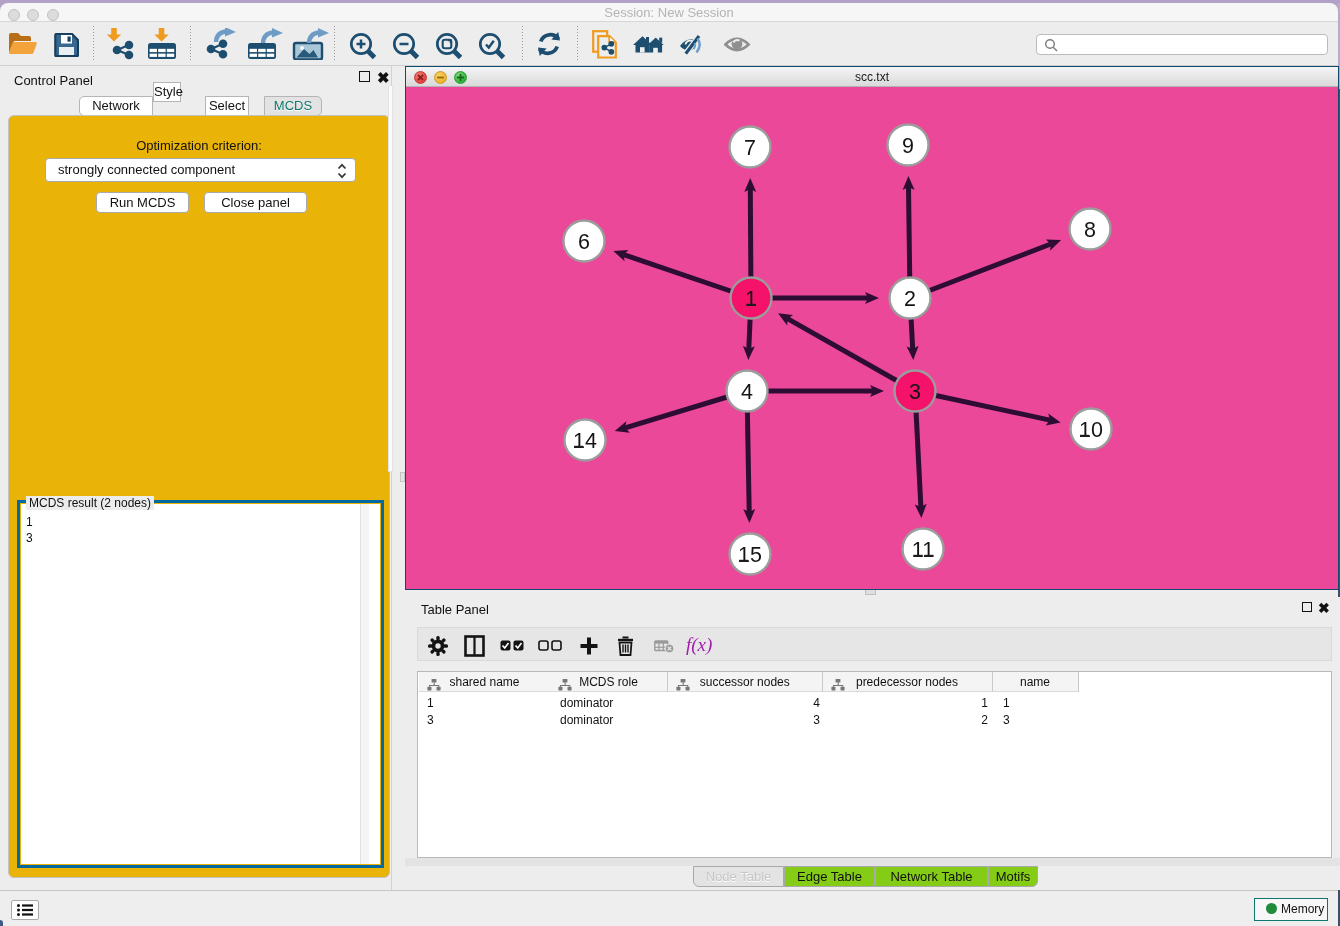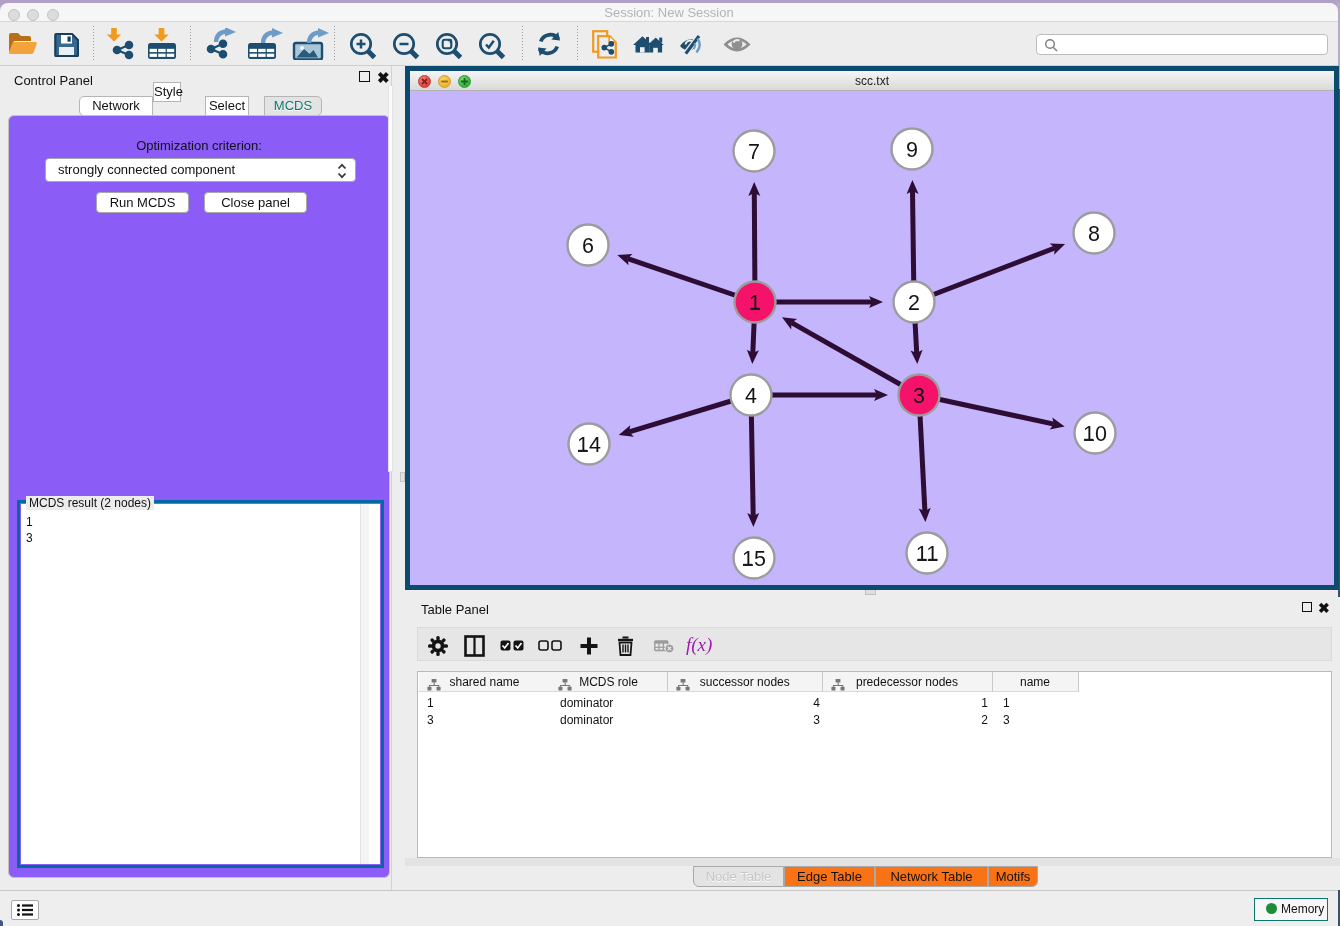--- a/index.html
+++ b/index.html
@@ -16,34 +16,34 @@
 
 #toolbar{top:22px;left:0;right:2px;height:44px;background:#ededed;border-bottom:1px solid #cfcfcf}
 .sep{position:absolute;top:4px;height:36px;width:1px;background-image:linear-gradient(#9a9a9a 33%,transparent 33%);background-size:1px 3px}
 #searchbox{position:absolute;left:1036px;top:12px;width:292px;height:21px;background:#fff;border:1px solid #bcbcbc;border-radius:4px}
 
 #cpanel{top:66px;left:0;width:392px;height:824px;background:#ededed;border-right:1px solid #d2d2d2}
 .ptitle{font-size:13px;color:#111}
 .wbtn{position:absolute;color:#111}
 .tabrow .tab{position:absolute;top:0;height:20px;background:#fff;border:1px solid #b5b5b5;font-size:13px;color:#111;text-align:center;line-height:18px}
 .tab.sel{background:#e3e3e3;color:#0f766e;text-shadow:0 1px 0 #fff}
-#cp-content{position:absolute;left:8px;top:49px;width:382px;height:763px;background:#8b5cf6;border:1px solid #c2c2c2;border-radius:6px}
+#cp-content{position:absolute;left:8px;top:49px;width:382px;height:763px;background:#eab308;border:1px solid #c2c2c2;border-radius:6px}
 .btn{position:absolute;background:#fff;border:1px solid #a9a9a9;border-radius:4px;font-size:13px;color:#111;text-align:center}
 
-#netwin{top:66px;left:405px;width:934px;height:524px;background:#c4b5fd;border:5px solid #0c4a6e}
+#netwin{top:66px;left:405px;width:934px;height:524px;background:#ec4899;border:1px solid #0c4a6e}
 #nw-title{position:absolute;top:0;left:0;right:0;height:20px;background:linear-gradient(#f5f5f5,#d9d9d9);border-bottom:1px solid #b3b3b3}
 #nw-title .t{text-align:center;font-size:12px;color:#1a1a1a;line-height:20px}
 .tl2{position:absolute;top:3.5px;width:13px;height:13px;border-radius:50%}
 
 #tpanel{top:597px;left:405px;width:935px;height:293px;background:#ededed}
 #tp-toolbar{position:absolute;left:12px;top:30px;right:8px;height:34px;background:#e6e6e6;border:1px solid #dadada}
 #tp-table{position:absolute;left:12px;top:74px;right:8px;height:187px;background:#fff;border:1px solid #b9b9b9}
 .th{position:absolute;top:0;height:20px;border-right:1px solid #c9c9c9;border-bottom:1px solid #d9d9d9;background:#f4f4f4;font-size:12px;color:#111;text-align:center;line-height:20px}
 .td{position:absolute;font-size:12px;color:#111;height:16px;line-height:16px}
-.btabs .tab2{position:absolute;background:#f97316;border:1px solid #a9a9a9;font-size:13px;color:#111;text-align:center;height:21px;line-height:19px}
+.btabs .tab2{position:absolute;background:#84cc16;border:1px solid #a9a9a9;font-size:13px;color:#111;text-align:center;height:21px;line-height:19px}
 .tab2.sel{background:#e3e3e3;color:#c6c6c6;text-shadow:0 1px 0 #fff}
 
 #statusbar{top:890px;left:0;right:2px;height:36px;background:#eeeeee;border-top:1px solid #c6c6c6}
 </style></head>
 <body>
 <div class="abs" id="deco-top"></div>
 <div class="abs" id="deco-right-p"></div>
 <div class="abs" id="deco-right-b"></div>
 
 <div class="abs" id="titlebar">

